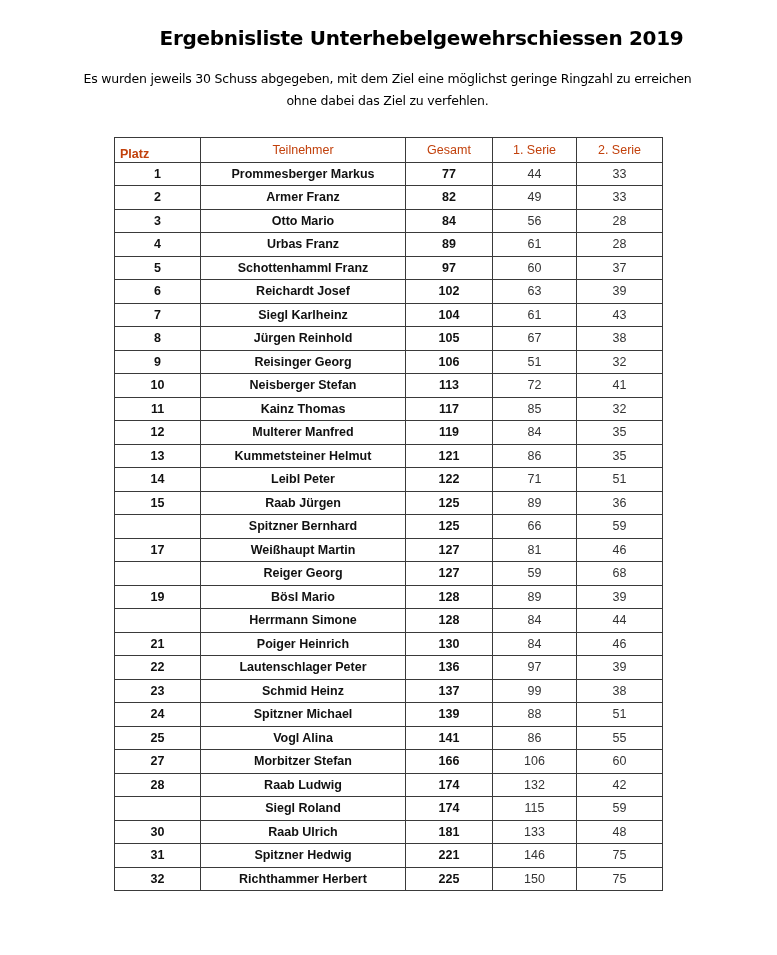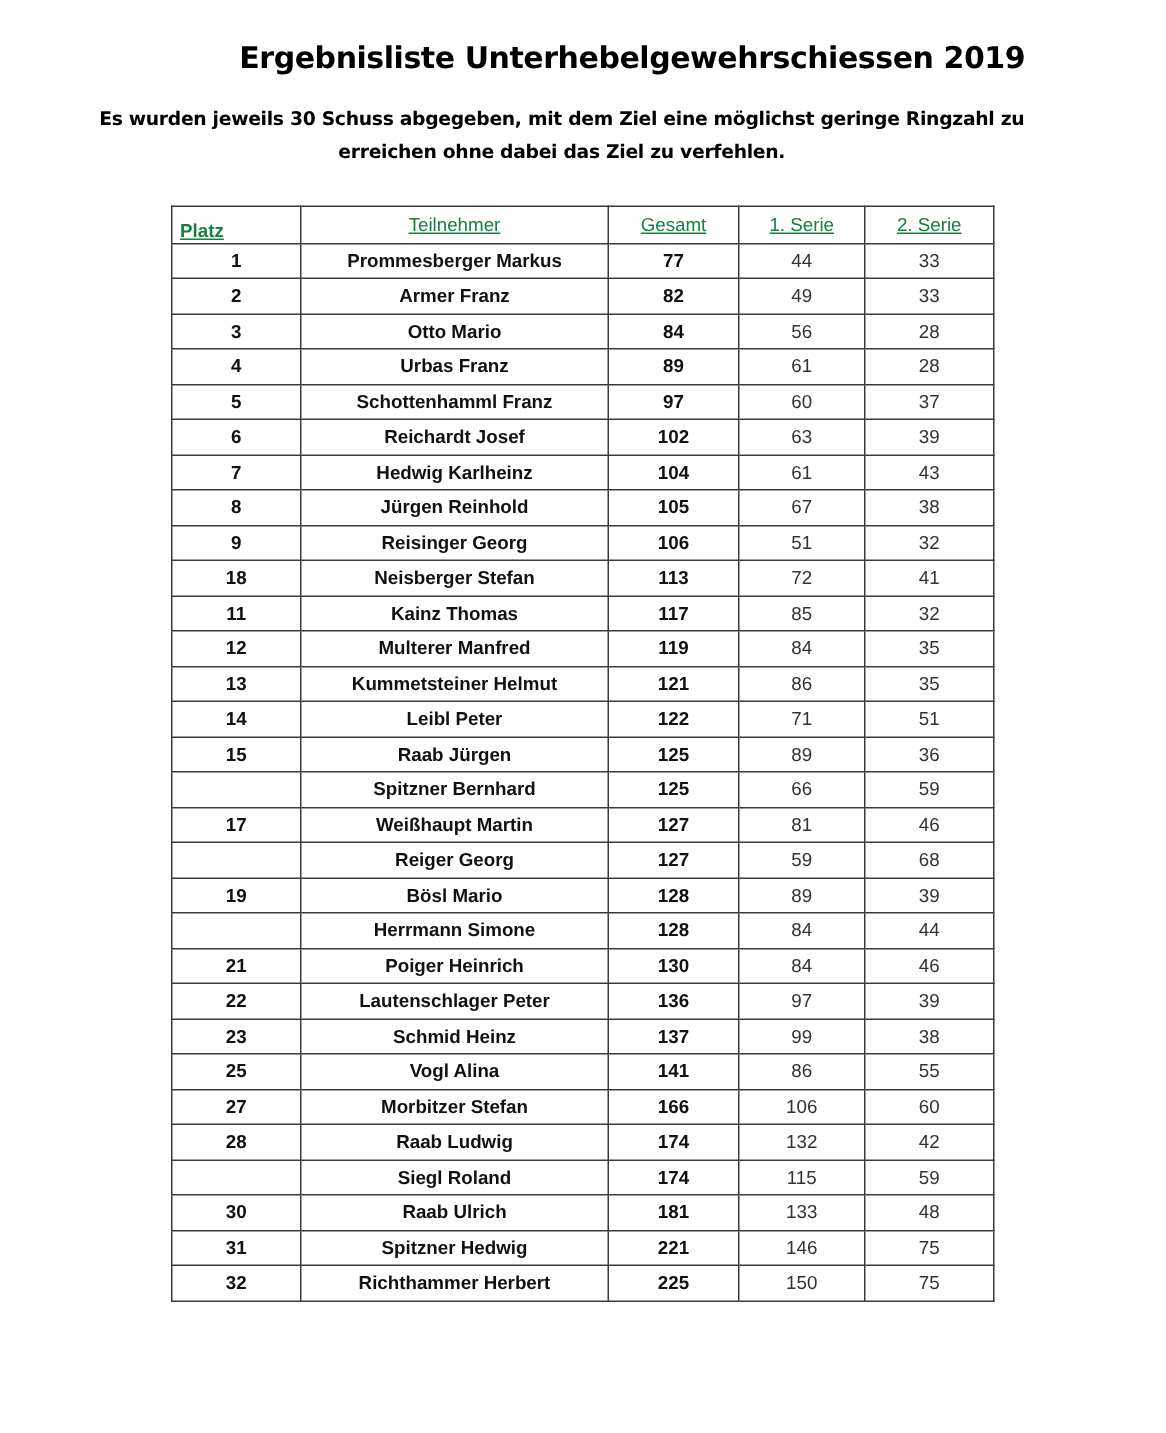--- a/index.html
+++ b/index.html
@@ -2,32 +2,32 @@
 <html><head>
 <meta charset="utf-8">
 <style>
   html, body { margin: 0; padding: 0; background: #ffffff; }
   body { width: 777px; height: 955px; position: relative; overflow: hidden; color: #000; }
   .title {
     position: absolute; left: 0; top: 26px; width: 777px; text-align: center;
     font-family: "DejaVu Sans", sans-serif; font-weight: bold; font-size: 20px; letter-spacing: -0.3px; margin-left: 33px;
   }
   .subtitle {
-    position: absolute; left: 66px; top: 68px; width: 617px; text-align: center;
-    font-family: "DejaVu Sans", sans-serif; font-size: 12.5px; line-height: 22px; letter-spacing: -0.2px; font-weight: bold;
+    position: absolute; left: 79px; top: 68px; width: 617px; text-align: center;
+    font-family: "DejaVu Sans", sans-serif; font-size: 12.5px; line-height: 22px; letter-spacing: -0.2px;
   }
   table.results {
     position: absolute; left: 114px; top: 137px;
     border-collapse: collapse; table-layout: fixed; width: 548px;
     font-family: "Liberation Sans", sans-serif; font-size: 12.5px;
   }
   table.results th, table.results td {
     border: 1px solid #3a3a3a; height: 22.5px; padding: 0; text-align: center; vertical-align: middle;
   }
-  table.results th { font-weight: normal; color: #15803d; text-decoration: underline; }
+  table.results th { font-weight: normal; color: #c2410c; }
   table.results th.platz-h { text-align: left; padding-left: 5px; font-weight: bold; vertical-align: bottom; padding-bottom: 1px; }
   td.platz, td.name, td.total { font-weight: bold; color: #111; }
   td.s1, td.s2 { color: #333; }
   col.c-platz { width: 86px; }
   col.c-name { width: 205px; }
   col.c-total { width: 87px; }
   col.c-s1 { width: 84px; }
   col.c-s2 { width: 86px; }
 </style>
 </head>
@@ -91,41 +91,41 @@
       </tr>
       <tr>
         <td class="platz">6</td>
         <td class="name">Reichardt Josef</td>
         <td class="total">102</td>
         <td class="s1">63</td>
         <td class="s2">39</td>
       </tr>
       <tr>
         <td class="platz">7</td>
-        <td class="name">Hedwig Karlheinz</td>
+        <td class="name">Siegl Karlheinz</td>
         <td class="total">104</td>
         <td class="s1">61</td>
         <td class="s2">43</td>
       </tr>
       <tr>
         <td class="platz">8</td>
         <td class="name">Jürgen Reinhold</td>
         <td class="total">105</td>
         <td class="s1">67</td>
         <td class="s2">38</td>
       </tr>
       <tr>
         <td class="platz">9</td>
         <td class="name">Reisinger Georg</td>
         <td class="total">106</td>
         <td class="s1">51</td>
         <td class="s2">32</td>
       </tr>
       <tr>
-        <td class="platz">18</td>
+        <td class="platz">10</td>
         <td class="name">Neisberger Stefan</td>
         <td class="total">113</td>
         <td class="s1">72</td>
         <td class="s2">41</td>
       </tr>
       <tr>
         <td class="platz">11</td>
         <td class="name">Kainz Thomas</td>
         <td class="total">117</td>
         <td class="s1">85</td>
@@ -209,20 +209,27 @@
         <td class="s2">39</td>
       </tr>
       <tr>
         <td class="platz">23</td>
         <td class="name">Schmid Heinz</td>
         <td class="total">137</td>
         <td class="s1">99</td>
         <td class="s2">38</td>
       </tr>
       <tr>
+        <td class="platz">24</td>
+        <td class="name">Spitzner Michael</td>
+        <td class="total">139</td>
+        <td class="s1">88</td>
+        <td class="s2">51</td>
+      </tr>
+      <tr>
         <td class="platz">25</td>
         <td class="name">Vogl Alina</td>
         <td class="total">141</td>
         <td class="s1">86</td>
         <td class="s2">55</td>
       </tr>
       <tr>
         <td class="platz">27</td>
         <td class="name">Morbitzer Stefan</td>
         <td class="total">166</td>

